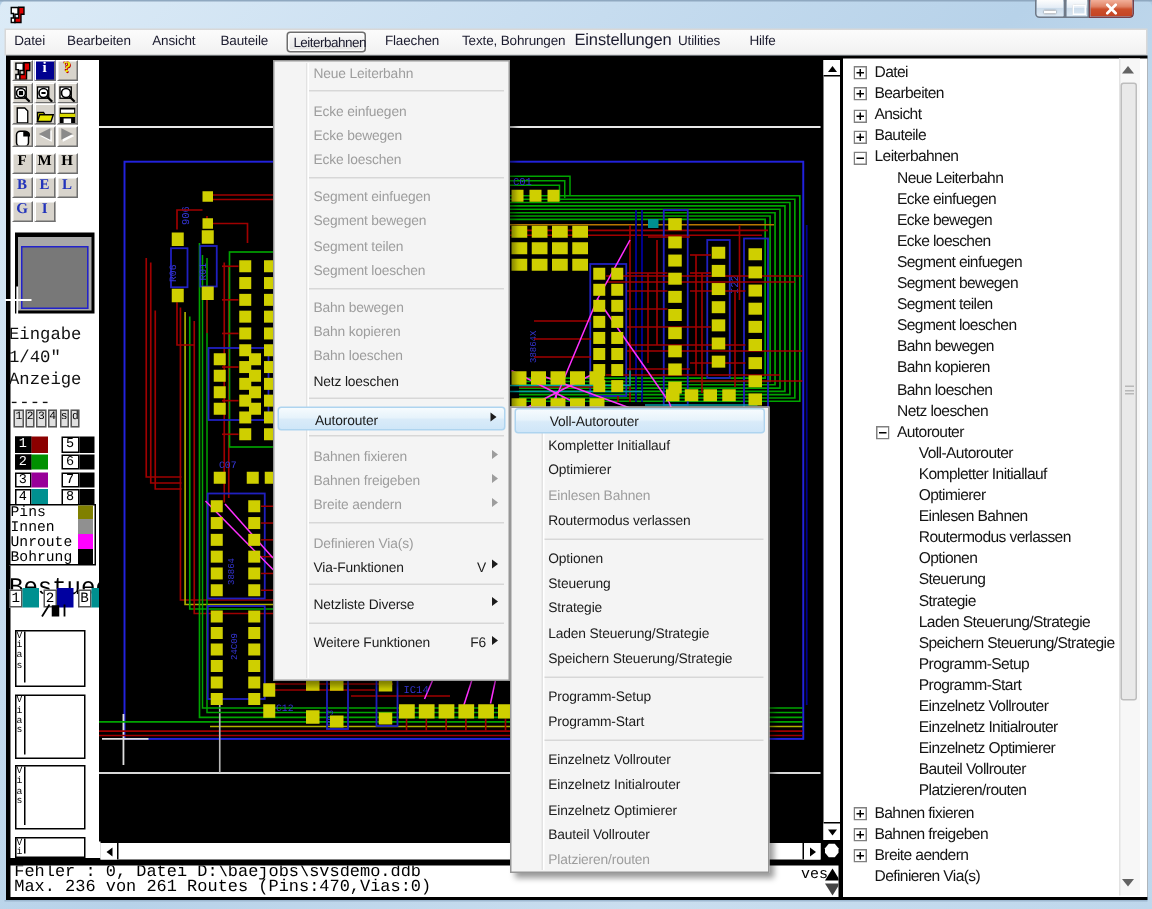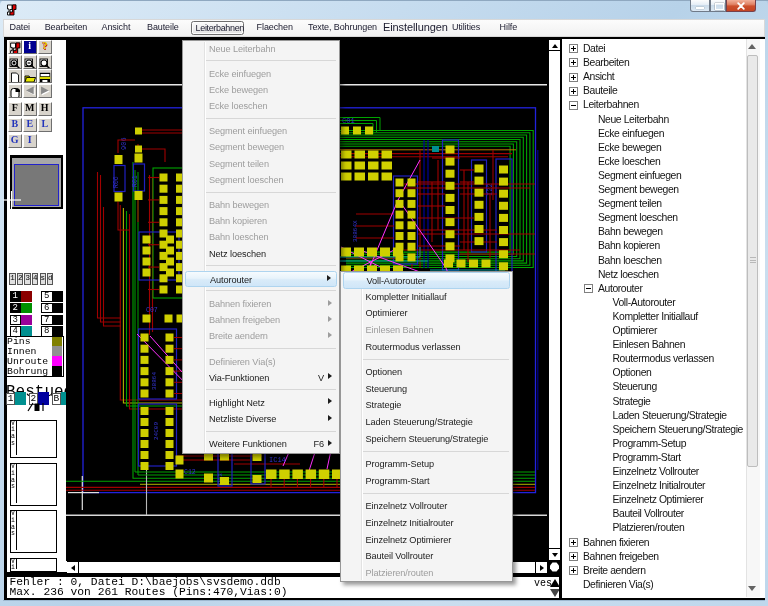--- a/index.html
+++ b/index.html
@@ -110,20 +110,24 @@
     </div>
     <div style="position:absolute;left:10px;top:155px;width:53px;height:54px;background:#000">
       <div style="position:absolute;left:2px;top:3px;right:2px;bottom:2px;background:#a8a8a8">
         <div style="position:absolute;left:2px;top:6px;right:2px;bottom:1px;background:#787878;border:1.4px solid #2222cc"></div>
       </div>
     </div>
     <svg style="position:absolute;left:0;top:185px" width="66" height="30" viewBox="0 0 66 30">
       <line x1="3.5" y1="15" x2="21" y2="15" stroke="#fff" stroke-width="1.2"></line>
       <line x1="11.5" y1="6" x2="11.5" y2="24.5" stroke="#fff" stroke-width="1.2"></line>
     </svg>
+    <div style="position:absolute;left:6px;top:216px;font-family:'Liberation Mono',monospace;font-size:11.5px;color:#111;line-height:15px;white-space:pre">Eingabe
+1/40"
+Anzeige
+----</div>
     <div style="position:absolute;left:9.3px;top:272.5px;width:6.3px;height:12px;background:#e0e0e0;border:1px solid #555;box-sizing:border-box;font-family:'Liberation Mono',monospace;font-size:7.5px;line-height:9.5px;text-align:center;color:#000">1</div>
     <div style="position:absolute;left:16.9px;top:272.5px;width:6.3px;height:12px;background:#e0e0e0;border:1px solid #555;box-sizing:border-box;font-family:'Liberation Mono',monospace;font-size:7.5px;line-height:9.5px;text-align:center;color:#000">2</div>
     <div style="position:absolute;left:24.4px;top:272.5px;width:6.3px;height:12px;background:#e0e0e0;border:1px solid #555;box-sizing:border-box;font-family:'Liberation Mono',monospace;font-size:7.5px;line-height:9.5px;text-align:center;color:#000">3</div>
     <div style="position:absolute;left:31.9px;top:272.5px;width:6.3px;height:12px;background:#e0e0e0;border:1px solid #555;box-sizing:border-box;font-family:'Liberation Mono',monospace;font-size:7.5px;line-height:9.5px;text-align:center;color:#000">4</div>
     <div style="position:absolute;left:39.5px;top:272.5px;width:6.3px;height:12px;background:#e0e0e0;border:1px solid #555;box-sizing:border-box;font-family:'Liberation Mono',monospace;font-size:7.5px;line-height:9.5px;text-align:center;color:#000">s</div>
     <div style="position:absolute;left:47.0px;top:272.5px;width:6.3px;height:12px;background:#e0e0e0;border:1px solid #555;box-sizing:border-box;font-family:'Liberation Mono',monospace;font-size:7.5px;line-height:9.5px;text-align:center;color:#000">d</div>
     <div style="position:absolute;left:9.5px;top:291.0px;width:11.5px;height:10.5px;background:#000;color:#fff;border:1px solid #000;box-sizing:border-box;font-family:'Liberation Mono',monospace;font-size:9px;line-height:8.5px;text-align:center">1</div>
     <div style="position:absolute;left:21px;top:291.0px;width:10.5px;height:10.5px;background:#8b0000"></div>
     <div style="position:absolute;left:41px;top:291.0px;width:11.5px;height:10.5px;background:#fff;color:#000;border:1px solid #000;box-sizing:border-box;font-family:'Liberation Mono',monospace;font-size:9px;line-height:8.5px;text-align:center">5</div>
     <div style="position:absolute;left:52.5px;top:291.0px;width:10.5px;height:10.5px;background:#000"></div>
@@ -645,24 +649,20 @@
       </div>
       <div style="position:relative;height:16.2px;line-height:16.2px;margin:0 2px;box-sizing:border-box;white-space:nowrap">
         <span style="position:absolute;left:24px;color:#1c1c1c;white-space:nowrap">Via-Funktionen</span>
         <span style="position:absolute;right:13px;color:#1c1c1c">V</span>
         <span style="position:absolute;right:5px;top:3.6px;width:0;height:0;border-top:3.5px solid transparent;border-bottom:3.5px solid transparent;border-left:4.5px solid #1c1c1c;display:block"></span>
       </div>
       <div style="position:relative;height:9px">
         <div style="position:absolute;left:23px;right:3px;top:3.5px;height:1px;background:#d7d7d7"></div>
       </div>
       <div style="position:relative;height:16.2px;line-height:16.2px;margin:0 2px;box-sizing:border-box;white-space:nowrap">
-        <span style="position:absolute;left:24px;color:#1c1c1c;white-space:nowrap">Highlight Netz</span>
-        <span style="position:absolute;right:5px;top:3.6px;width:0;height:0;border-top:3.5px solid transparent;border-bottom:3.5px solid transparent;border-left:4.5px solid #1c1c1c;display:block"></span>
-      </div>
-      <div style="position:relative;height:16.2px;line-height:16.2px;margin:0 2px;box-sizing:border-box;white-space:nowrap">
         <span style="position:absolute;left:24px;color:#1c1c1c;white-space:nowrap">Netzliste Diverse</span>
         <span style="position:absolute;right:5px;top:3.6px;width:0;height:0;border-top:3.5px solid transparent;border-bottom:3.5px solid transparent;border-left:4.5px solid #1c1c1c;display:block"></span>
       </div>
       <div style="position:relative;height:9px">
         <div style="position:absolute;left:23px;right:3px;top:3.5px;height:1px;background:#d7d7d7"></div>
       </div>
       <div style="position:relative;height:16.2px;line-height:16.2px;margin:0 2px;box-sizing:border-box;white-space:nowrap">
         <span style="position:absolute;left:24px;color:#1c1c1c;white-space:nowrap">Weitere Funktionen</span>
         <span style="position:absolute;right:13px;color:#1c1c1c">F6</span>
         <span style="position:absolute;right:5px;top:3.6px;width:0;height:0;border-top:3.5px solid transparent;border-bottom:3.5px solid transparent;border-left:4.5px solid #1c1c1c;display:block"></span>

